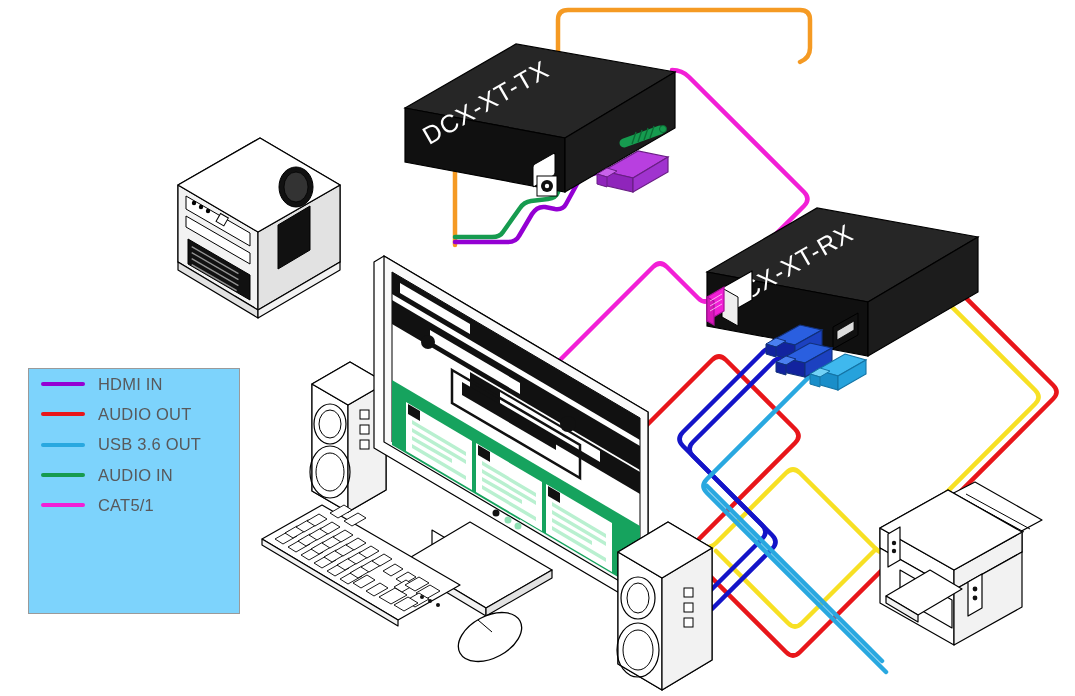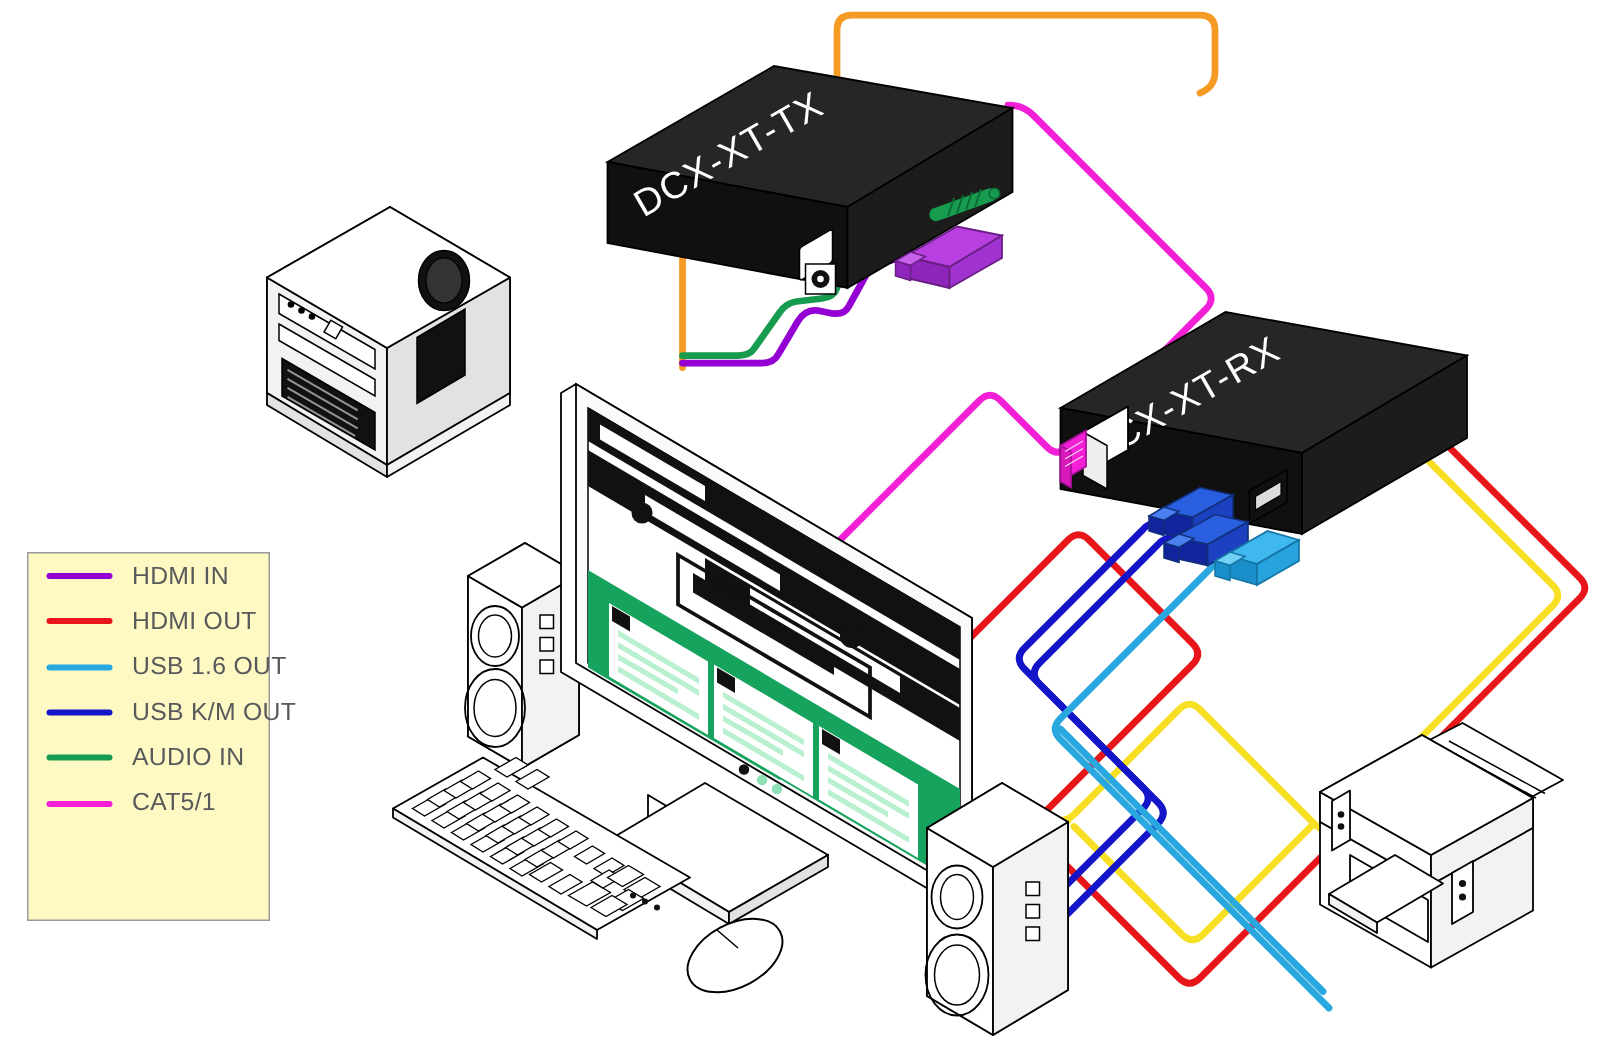--- a/index.html
+++ b/index.html
@@ -1,19 +1,19 @@
 <!DOCTYPE html>
 <html><head>
 <meta charset="utf-8">
 <style>
   html,body{margin:0;padding:0;background:#ffffff;}
   body{width:1075px;height:696px;overflow:hidden;font-family:"Liberation Sans",sans-serif;}
   #stage{position:relative;width:1075px;height:696px;background:#fff;}
   svg{display:block;}
-  .legend-box{position:absolute;left:18px;top:368px;width:162px;height:246px;border:1.5px solid #9a9a9a;background:#fef9c3;box-sizing:border-box;}
+  .legend-box{position:absolute;left:28px;top:368px;width:212px;height:246px;border:1.5px solid #9a9a9a;background:#7dd3fc;box-sizing:border-box;}
   .legend-row{display:flex;align-items:center;height:30.3px;padding-left:12px;}
   .swatch{width:44px;height:4px;border-radius:2px;flex:0 0 auto;}
   .legend-label{margin-left:13px;font-size:16.5px;color:#58595b;letter-spacing:.2px;white-space:nowrap;}
   .dev-label{font-size:25px;fill:#ffffff;font-family:"Liberation Sans",sans-serif;letter-spacing:1px;}
 </style>
 </head>
 <body>
 
 <div id="stage">
 
@@ -347,29 +347,25 @@
   </g>
 </svg>
 
 <div class="legend-box">
   <div class="legend-row">
     <span class="swatch" style="background: rgb(148, 0, 211);"></span>
     <span class="legend-label">HDMI IN</span>
   </div>
   <div class="legend-row">
     <span class="swatch" style="background: rgb(232, 22, 26);"></span>
-    <span class="legend-label">HDMI OUT</span>
+    <span class="legend-label">AUDIO OUT</span>
   </div>
   <div class="legend-row">
     <span class="swatch" style="background: rgb(41, 168, 224);"></span>
-    <span class="legend-label">USB 1.6 OUT</span>
-  </div>
-  <div class="legend-row">
-    <span class="swatch" style="background: rgb(20, 20, 200);"></span>
-    <span class="legend-label">USB K/M OUT</span>
+    <span class="legend-label">USB 3.6 OUT</span>
   </div>
   <div class="legend-row">
     <span class="swatch" style="background: rgb(22, 155, 79);"></span>
     <span class="legend-label">AUDIO IN</span>
   </div>
   <div class="legend-row">
     <span class="swatch" style="background: rgb(242, 31, 214);"></span>
     <span class="legend-label">CAT5/1</span>
   </div>
 </div>

